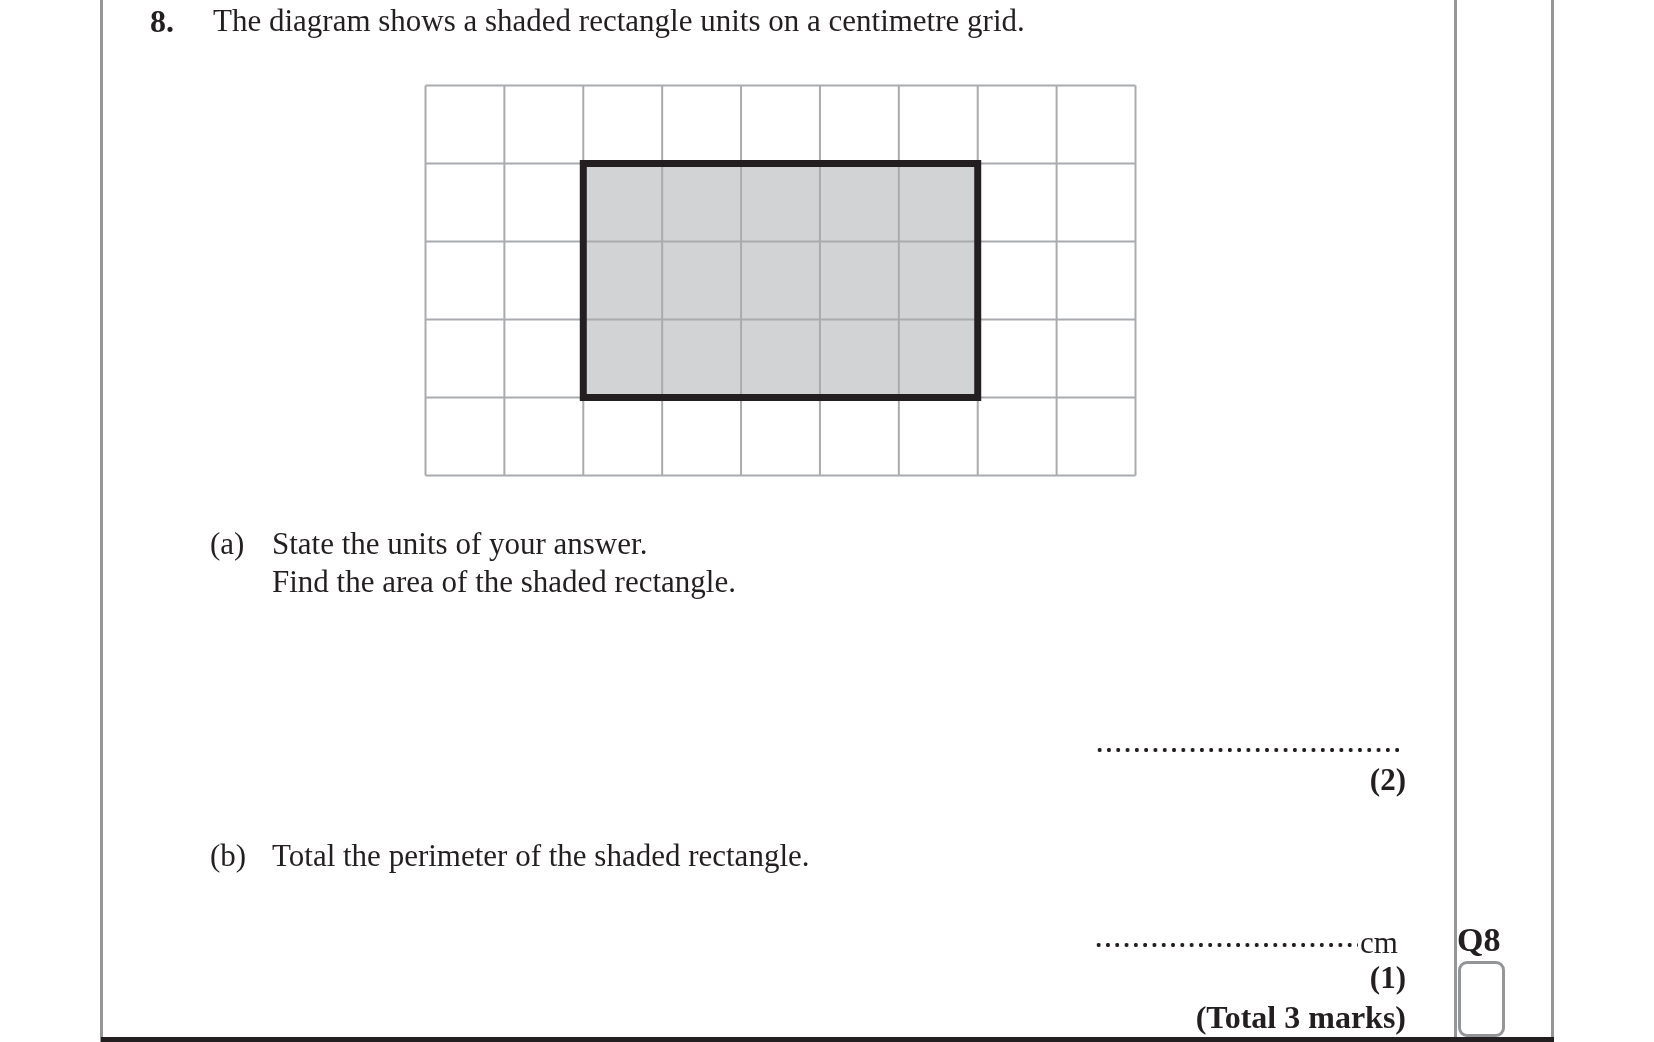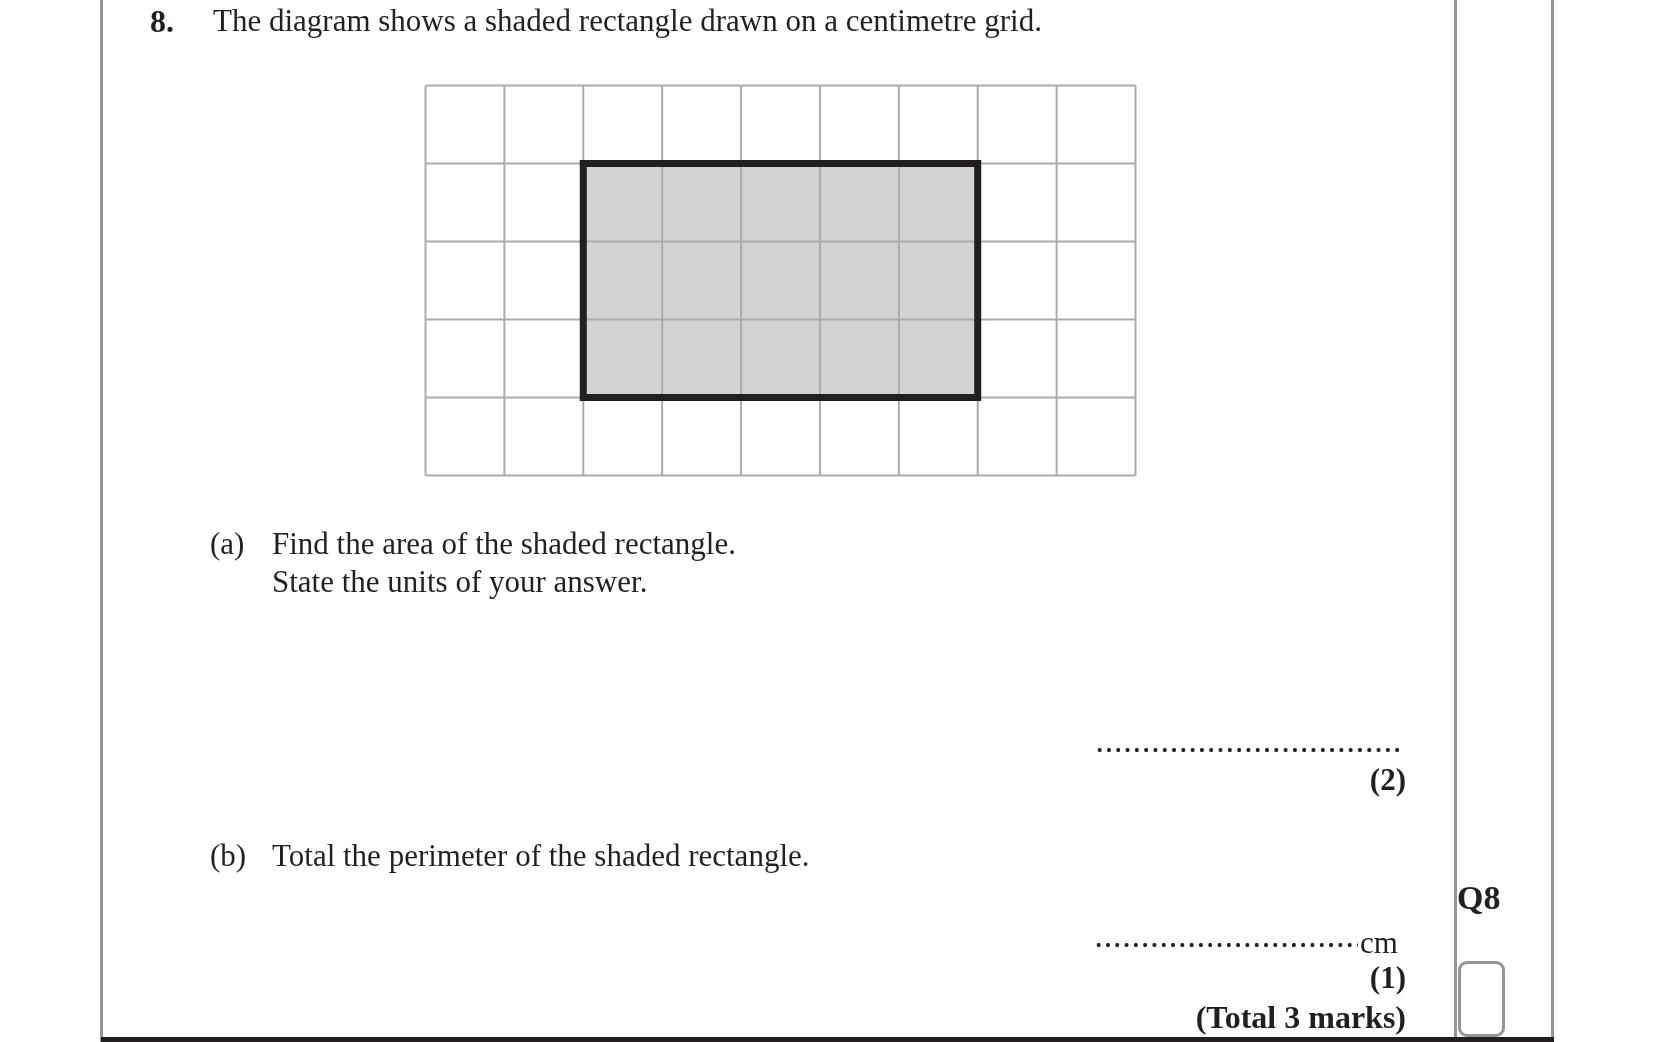--- a/index.html
+++ b/index.html
@@ -24,38 +24,38 @@
     background-image:radial-gradient(circle,#231f20 1.9px,rgba(0,0,0,0) 2.2px);
     background-size:9.3px 6px;background-position:left center;background-repeat:repeat-x;
   }
   .dot-a{left:1095px;top:747px;width:305px;}
   .dot-b{left:1094px;top:942px;width:264px;}
   .unit{left:1360px;top:924px;font-size:31px;line-height:38px;text-align:right;}
   .marks{position:absolute;right:248px;text-align:right;font-weight:bold;font-size:31px;line-height:38px;}
   .marks-a{top:761px;}
   .marks-b{top:959px;}
   .total{position:absolute;right:248px;top:998px;text-align:right;font-weight:bold;font-size:32px;line-height:38px;white-space:nowrap;}
-  .margin-q{left:1457px;top:879px;font-size:34px;font-weight:bold;line-height:38px;}
+  .margin-q{left:1457px;top:921px;font-size:34px;font-weight:bold;line-height:38px;}
   .answer-box{
     position:absolute;left:1458px;top:961px;width:47px;height:76px;
     border:3px solid #939598;border-radius:9px;background:#ffffff;box-sizing:border-box;
   }
 </style>
 </head>
 <body>
 
 <div class="page">
 
   <div class="rule-v" style="left:100px;"></div>
   <div class="rule-v" style="left:1454px;"></div>
   <div class="rule-v" style="left:1551px;"></div>
   <div class="bottom-edge"></div>
 
   <div class="abs qnum">8.</div>
-  <div class="abs prompt">The diagram shows a shaded rectangle drawn on a centimetre grid.</div>
+  <div class="abs prompt">The diagram shows a shaded rectangle units on a centimetre grid.</div>
 
   <svg class="abs diagram" viewBox="0 0 713 393" width="713" height="393" xmlns="http://www.w3.org/2000/svg">
       <rect x="159.27777777777777" y="79.5" width="394.44444444444446" height="234" fill="#d1d3d4"></rect>
       <line x1="1.5" y1="1.5" x2="1.5" y2="391.5" stroke="#a9abae" stroke-width="2"></line>
       <line x1="80.38888888888889" y1="1.5" x2="80.38888888888889" y2="391.5" stroke="#a9abae" stroke-width="2"></line>
       <line x1="159.27777777777777" y1="1.5" x2="159.27777777777777" y2="391.5" stroke="#a9abae" stroke-width="2"></line>
       <line x1="238.16666666666666" y1="1.5" x2="238.16666666666666" y2="391.5" stroke="#a9abae" stroke-width="2"></line>
       <line x1="317.05555555555554" y1="1.5" x2="317.05555555555554" y2="391.5" stroke="#a9abae" stroke-width="2"></line>
       <line x1="395.94444444444446" y1="1.5" x2="395.94444444444446" y2="391.5" stroke="#a9abae" stroke-width="2"></line>
       <line x1="474.8333333333333" y1="1.5" x2="474.8333333333333" y2="391.5" stroke="#a9abae" stroke-width="2"></line>
@@ -66,22 +66,22 @@
       <line x1="1.5" y1="79.5" x2="711.5" y2="79.5" stroke="#a9abae" stroke-width="2"></line>
       <line x1="1.5" y1="157.5" x2="711.5" y2="157.5" stroke="#a9abae" stroke-width="2"></line>
       <line x1="1.5" y1="235.5" x2="711.5" y2="235.5" stroke="#a9abae" stroke-width="2"></line>
       <line x1="1.5" y1="313.5" x2="711.5" y2="313.5" stroke="#a9abae" stroke-width="2"></line>
       <line x1="1.5" y1="391.5" x2="711.5" y2="391.5" stroke="#a9abae" stroke-width="2"></line>
       <rect x="159.27777777777777" y="79.5" width="394.44444444444446" height="234" fill="none" stroke="#231f20" stroke-width="7"></rect>
     </svg>
 
   <div class="abs part-label pa-label">(a)</div>
   <div class="abs part-text pa-text">
+    <div>State the units of your answer.</div>
     <div>Find the area of the shaded rectangle.</div>
-    <div>State the units of your answer.</div>
   </div>
 
   <div class="dotline dot-a"></div>
   <div class="marks marks-a">(2)</div>
 
   <div class="abs part-label pb-label">(b)</div>
   <div class="abs part-text pb-text">
     <div>Total the perimeter of the shaded rectangle.</div>
   </div>
 

